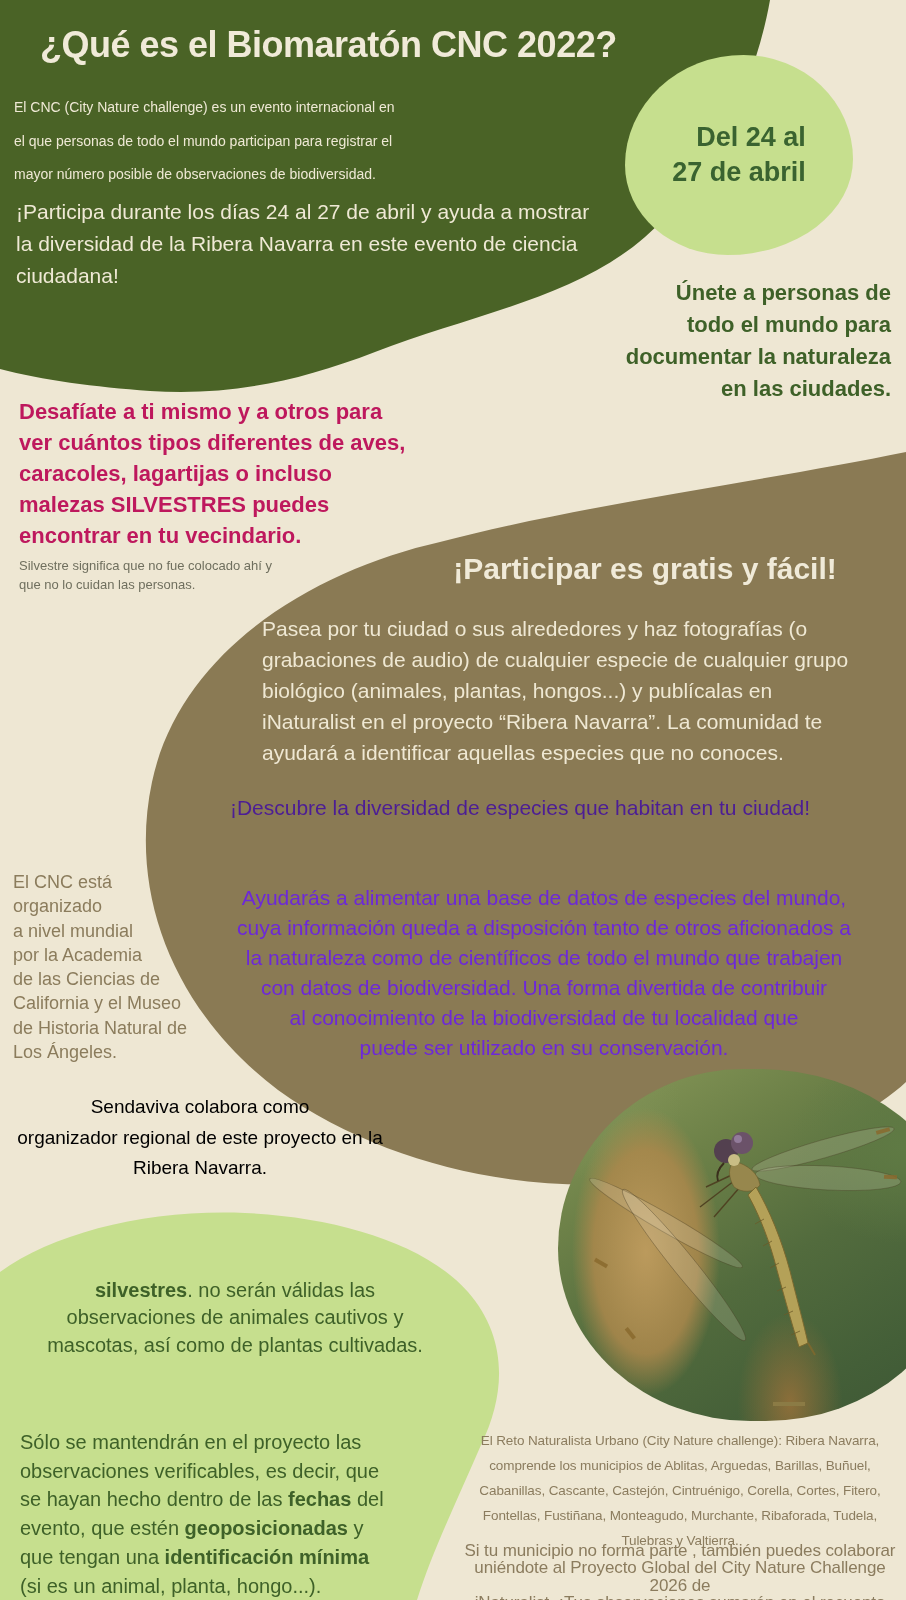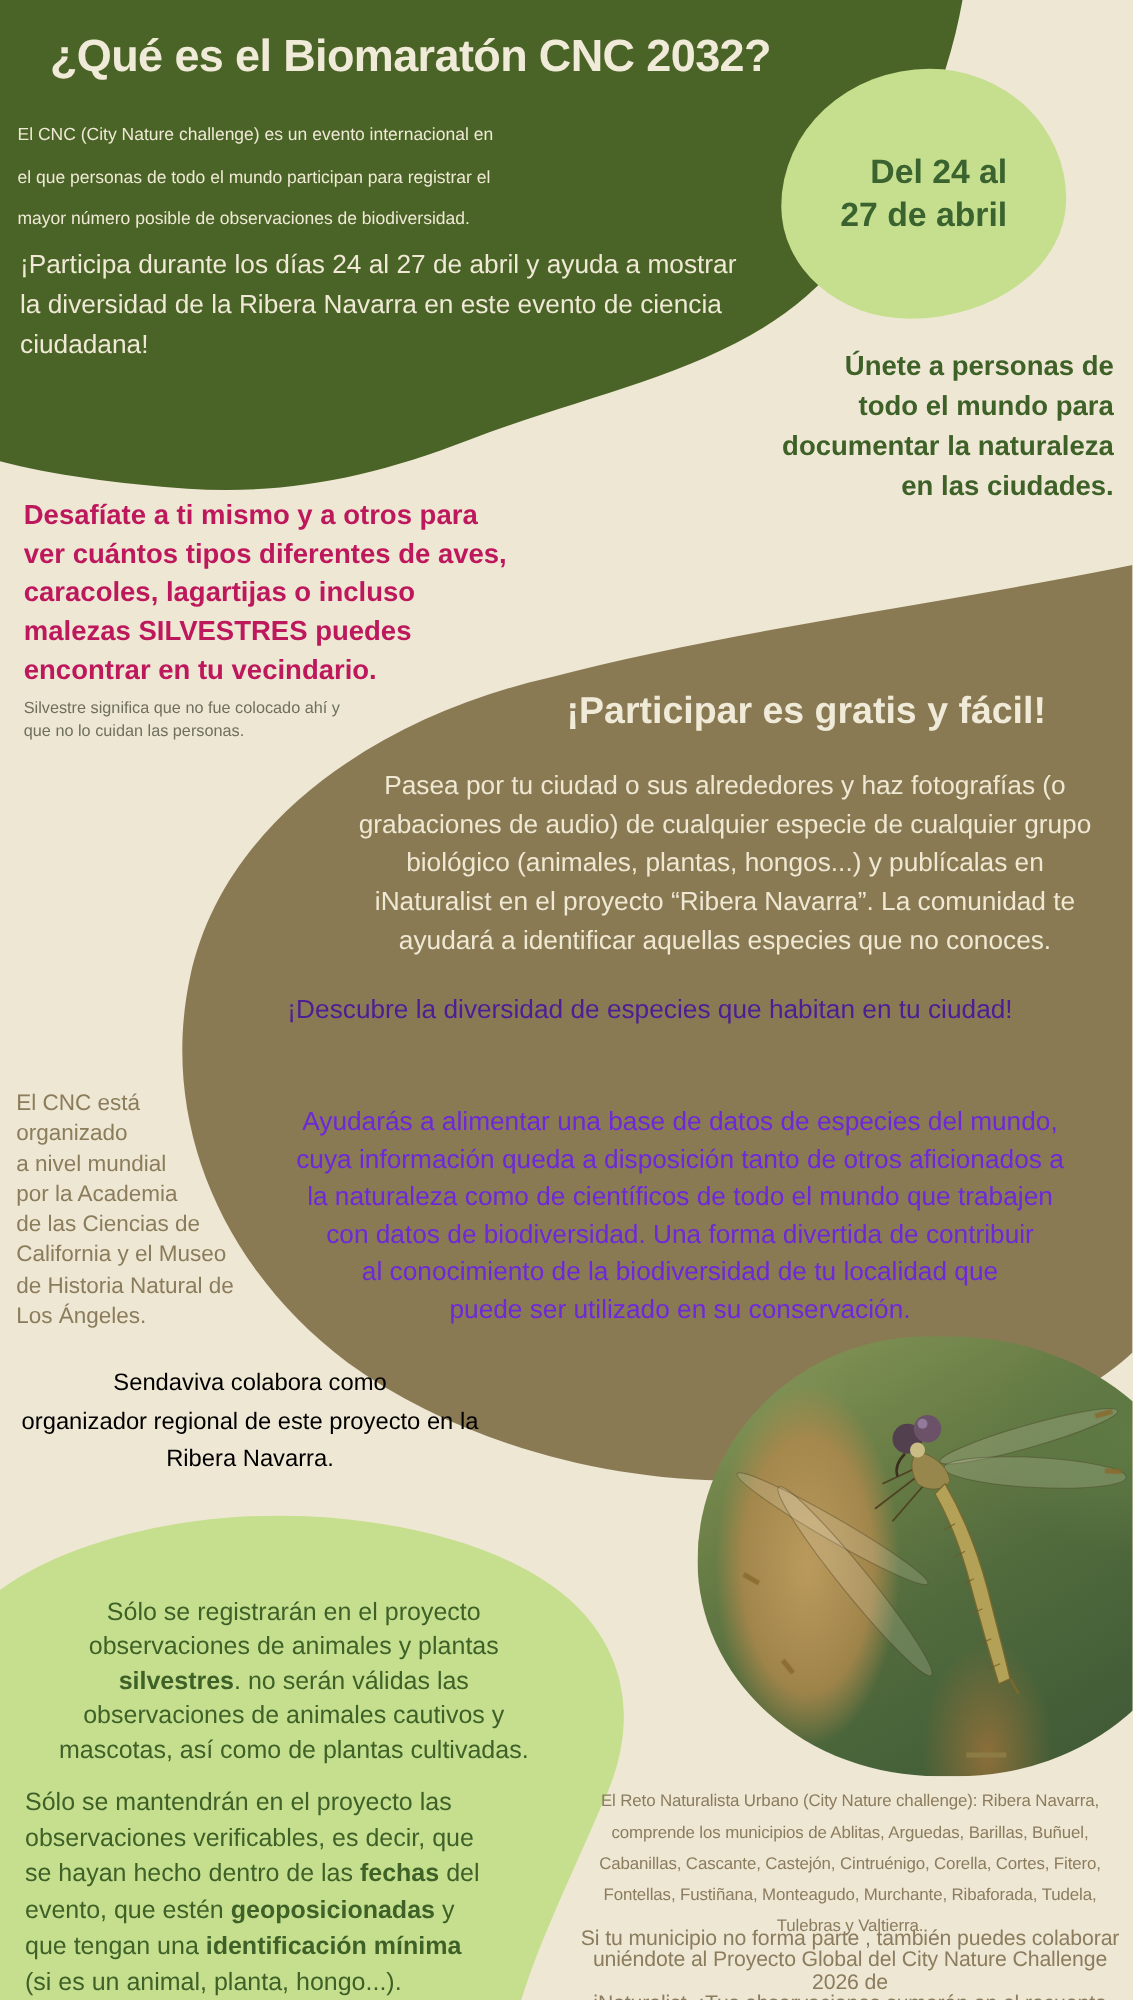--- a/index.html
+++ b/index.html
@@ -45,21 +45,21 @@
   }
   .silvestre-note{
     left:19px;top:556px;width:330px;
     font-size:13px;line-height:19px;color:#6F6F5E;z-index:3;
   }
   .participar-headline{
     left:395px;top:552px;width:500px;text-align:center;
     font-size:30px;font-weight:bold;color:#F0EAD8;z-index:3;
   }
   .howto{
-    left:262px;top:613px;width:636px;text-align:center;
+    left:262px;top:613px;width:636px;text-align:left;
     font-size:21px;line-height:31px;color:#EFE8D3;z-index:3;
   }
   .descubre{
     left:150px;top:796px;width:740px;text-align:center;
     font-size:21px;color:#4c1d95;z-index:3;
   }
   .database{
     left:190px;top:883px;width:708px;text-align:center;
     font-size:21px;line-height:30px;color:#6d28d9;z-index:3;
   }
@@ -106,21 +106,21 @@
 </style>
 </head>
 <body>
 
 <svg id="bg-shapes" viewBox="0 0 906 1600" aria-hidden="true">
   <path fill="#4A6326" d="M 0 0 L 770 0 C 755 85, 710 180, 645 237 C 575 298, 470 315, 375 352 C 295 383, 225 396, 150 391 C 95 387, 42 380, 0 369 Z"></path>
   <path fill="#8A7A54" d="M 906 452 C 770 480, 580 505, 440 542 C 315 570, 180 650, 152 782 C 128 895, 175 1012, 278 1090 C 380 1163, 520 1196, 650 1181 C 773 1166, 864 1121, 906 1082 Z"></path>
   <path fill="#C6DF8E" d="M 0 1272 C 55 1232, 150 1209, 245 1213 C 335 1217, 425 1243, 468 1292 C 508 1338, 506 1394, 481 1445 C 456 1503, 432 1552, 417 1600 L 0 1600 Z"></path>
 </svg>
 
-<div class="abs poster-title">¿Qué es el Biomaratón CNC 2032?</div>
+<div class="abs poster-title">¿Qué es el Biomaratón CNC 2022?</div>
 <div class="abs intro pre">El CNC (City Nature challenge) es un evento internacional en
 el que personas de todo el mundo participan para registrar el
 mayor número posible de observaciones de biodiversidad.</div>
 <div class="abs participa pre">¡Participa durante los días 24 al 27 de abril y ayuda a mostrar
 la diversidad de la Ribera Navarra en este evento de ciencia
 ciudadana!</div>
 
 <div class="abs date-badge">
   <div class="date-badge-text pre">Del 24 al
 27 de abril</div>
@@ -159,23 +159,21 @@
 por la Academia
 de las Ciencias de
 California y el Museo
 de Historia Natural de
 Los Ángeles.</div>
 <div class="abs sendaviva pre">Sendaviva colabora como
 organizador regional de este proyecto en la
 Ribera Navarra.</div>
 
 <div class="abs rules-wild pre">
-  <span>Sólo se registrarán en el proyecto
-observaciones de animales y plantas
-</span><span class="b">silvestres</span><span>. no serán válidas las
+  <span class="b">silvestres</span><span>. no serán válidas las
 observaciones de animales cautivos y
 mascotas, así como de plantas cultivadas.</span>
 </div>
 <div class="abs rules-verif pre">
   <span>Sólo se mantendrán en el proyecto las
 observaciones verificables, es decir, que
 se hayan hecho dentro de las </span><span class="b">fechas</span><span> del
 evento, que estén </span><span class="b">geoposicionadas</span><span> y
 que tengan una </span><span class="b">identificación mínima</span><span>
 (si es un animal, planta, hongo...).</span>

